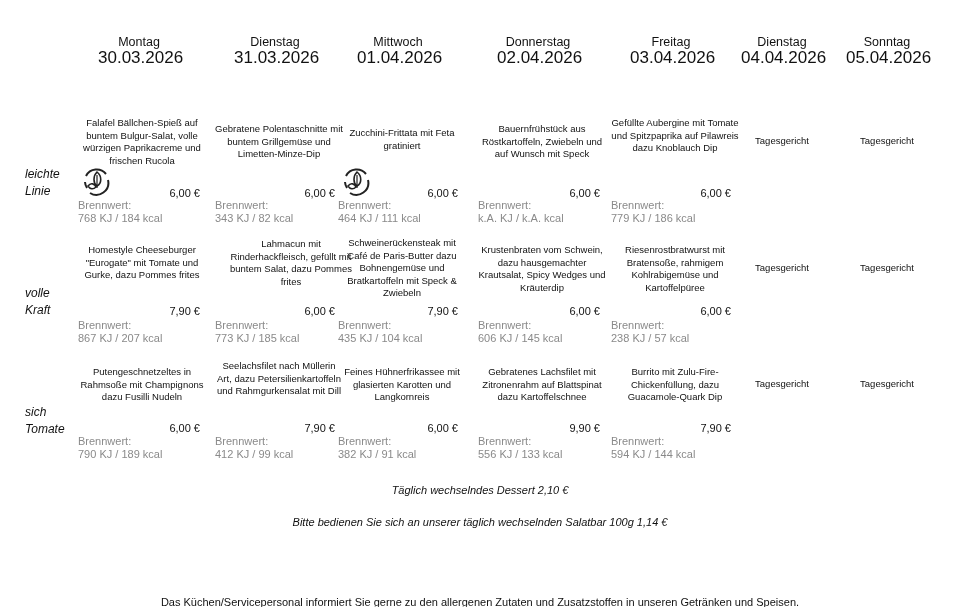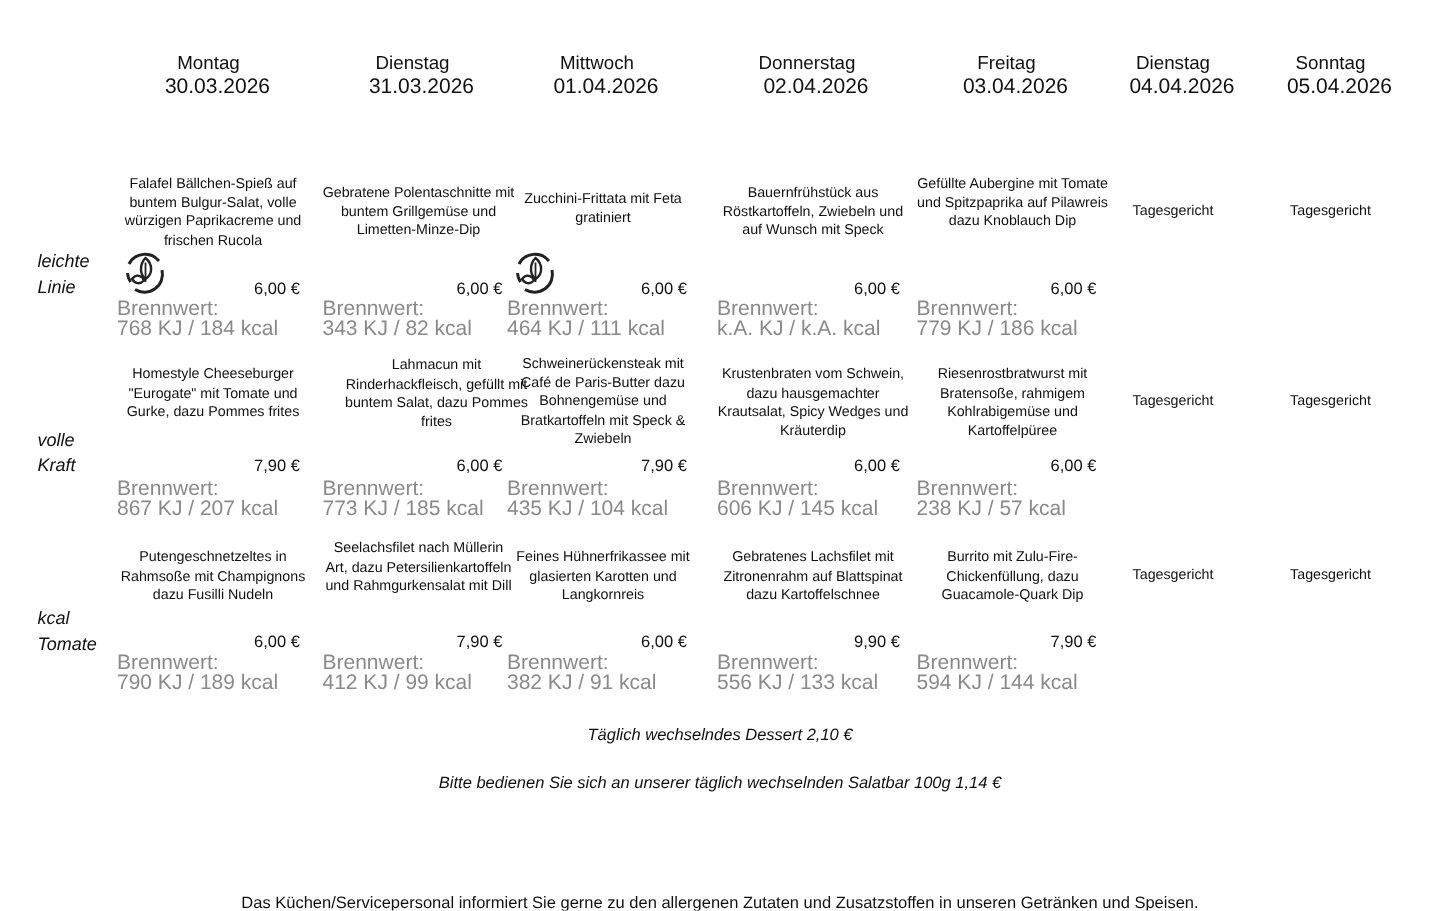--- a/index.html
+++ b/index.html
@@ -1,24 +1,24 @@
 <!DOCTYPE html>
 <html><head>
 <meta charset="utf-8">
 <style>
   html, body { margin:0; padding:0; background:#ffffff; }
   body { width:960px; height:607px; position:relative; overflow:hidden;
          font-family:"Liberation Sans", sans-serif; color:#111; }
   .day { position:absolute; top:35px; text-align:center; font-size:12px; line-height:15px; }
   .day .name { font-size:12.5px; }
-  .day .date { font-size:14px;text-align:right; }
+  .day .date { font-size:17px;text-align:right; }
   .cat { position:absolute; left:25px; font-style:italic; font-size:12px; line-height:17px;margin-top:32px; }
   .dish { position:absolute; text-align:center; font-size:9.5px; line-height:12.5px; color:#111; }
   .price { position:absolute; font-size:11px; text-align:right; }
-  .kcal { position:absolute; font-size:14px; color:#8a8a8a; line-height:13px; }
+  .kcal { position:absolute; font-size:11px; color:#8a8a8a; line-height:13px; }
   .tages { position:absolute; font-size:9.5px; text-align:center; }
   .veg { position:absolute; width:32px; height:32px; }
   .note { position:absolute; left:0; width:960px; text-align:center; font-size:11px; font-style:italic; }
   .footer { position:absolute; left:0; width:960px; text-align:center; font-size:11px; line-height:15px;margin-top:39px; }
 </style>
 </head>
 <body>
 
 <div class="day" style="left:98px;width:82px">
   <div class="name">Montag</div>
@@ -51,21 +51,21 @@
 
 <div class="cat" style="top:134px">
   <div>leichte</div>
   <div>Linie</div>
 </div>
 <div class="cat" style="top:253px">
   <div>volle</div>
   <div>Kraft</div>
 </div>
 <div class="cat" style="top:372px">
-  <div>kcal</div>
+  <div>sich</div>
   <div>Tomate</div>
 </div>
 
 <div id="grid">
     <div class="dish" style="left: 78px; top: 117px; width: 128px;">Falafel Bällchen-Spieß auf buntem Bulgur-Salat, volle würzigen Paprikacreme und frischen Rucola</div>
     <div class="price" style="left: 140px; width: 60px; top: 187px;">6,00 €</div>
     <div class="kcal" style="left: 78px; top: 199px;">
       <div>Brennwert:</div>
       <div>768 KJ / 184 kcal</div>
     </div>

